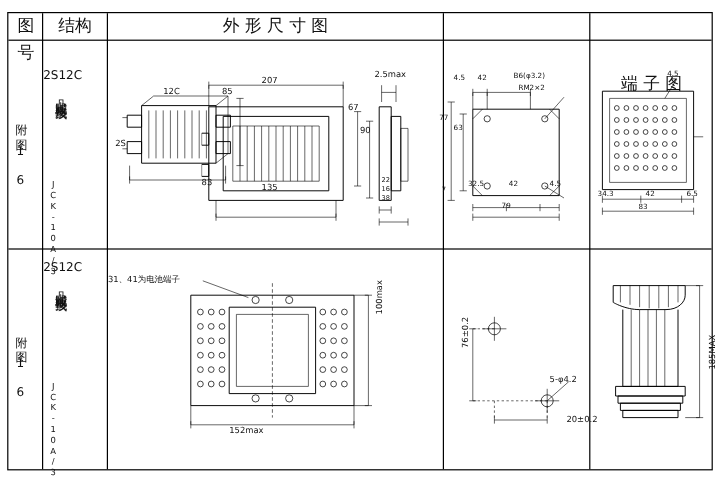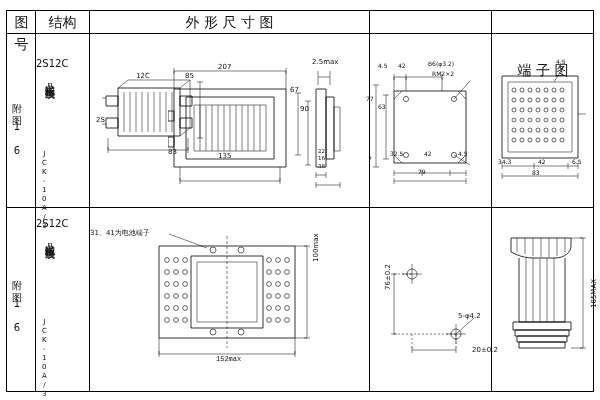--- a/index.html
+++ b/index.html
@@ -314,21 +314,21 @@
     <path class="thin" d="M24 14 L62 28"></path>
 
     <path class="thin" d="M162 26 L162 118 M159 26 L165 26 M159 118 L165 118"></path>
     <path class="thin" d="M150 26 L162 26 M150 118 L162 118"></path>
 
     <path class="thin" d="M14 134 L150 134 M14 131 L14 137 M150 131 L150 137"></path>
     <path class="thin" d="M14 118 L14 134 M150 118 L150 134"></path>
   </svg>
   <div class="lbl" style="left:90px;top:228px;">31、41为电池端子</div>
   <div class="lbl rot" style="left:312px;top:262px;">100max</div>
-  <div class="lbl" style="left:216px;top:355px;font-family:Liberation Mono, monospace;">152max</div>
+  <div class="lbl" style="left:191px;top:355px;">152max</div>
 
   <svg width="110" height="130" style="position:absolute;left:378px;top:240px;">
     <circle class="hole" cx="34" cy="34" r="5"></circle>
     <path class="thin" d="M24 34 L44 34 M34 24 L34 44"></path>
     <circle class="hole" cx="78" cy="94" r="5"></circle>
     <path class="thin" d="M68 94 L88 94 M78 84 L78 104"></path>
 
     <path class="thin" d="M16 34 L16 94 M13 34 L19 34 M13 94 L19 94"></path>
     <path class="thin" d="M16 34 L34 34 M16 94 L78 94" stroke-dasharray="2 2"></path>
 

